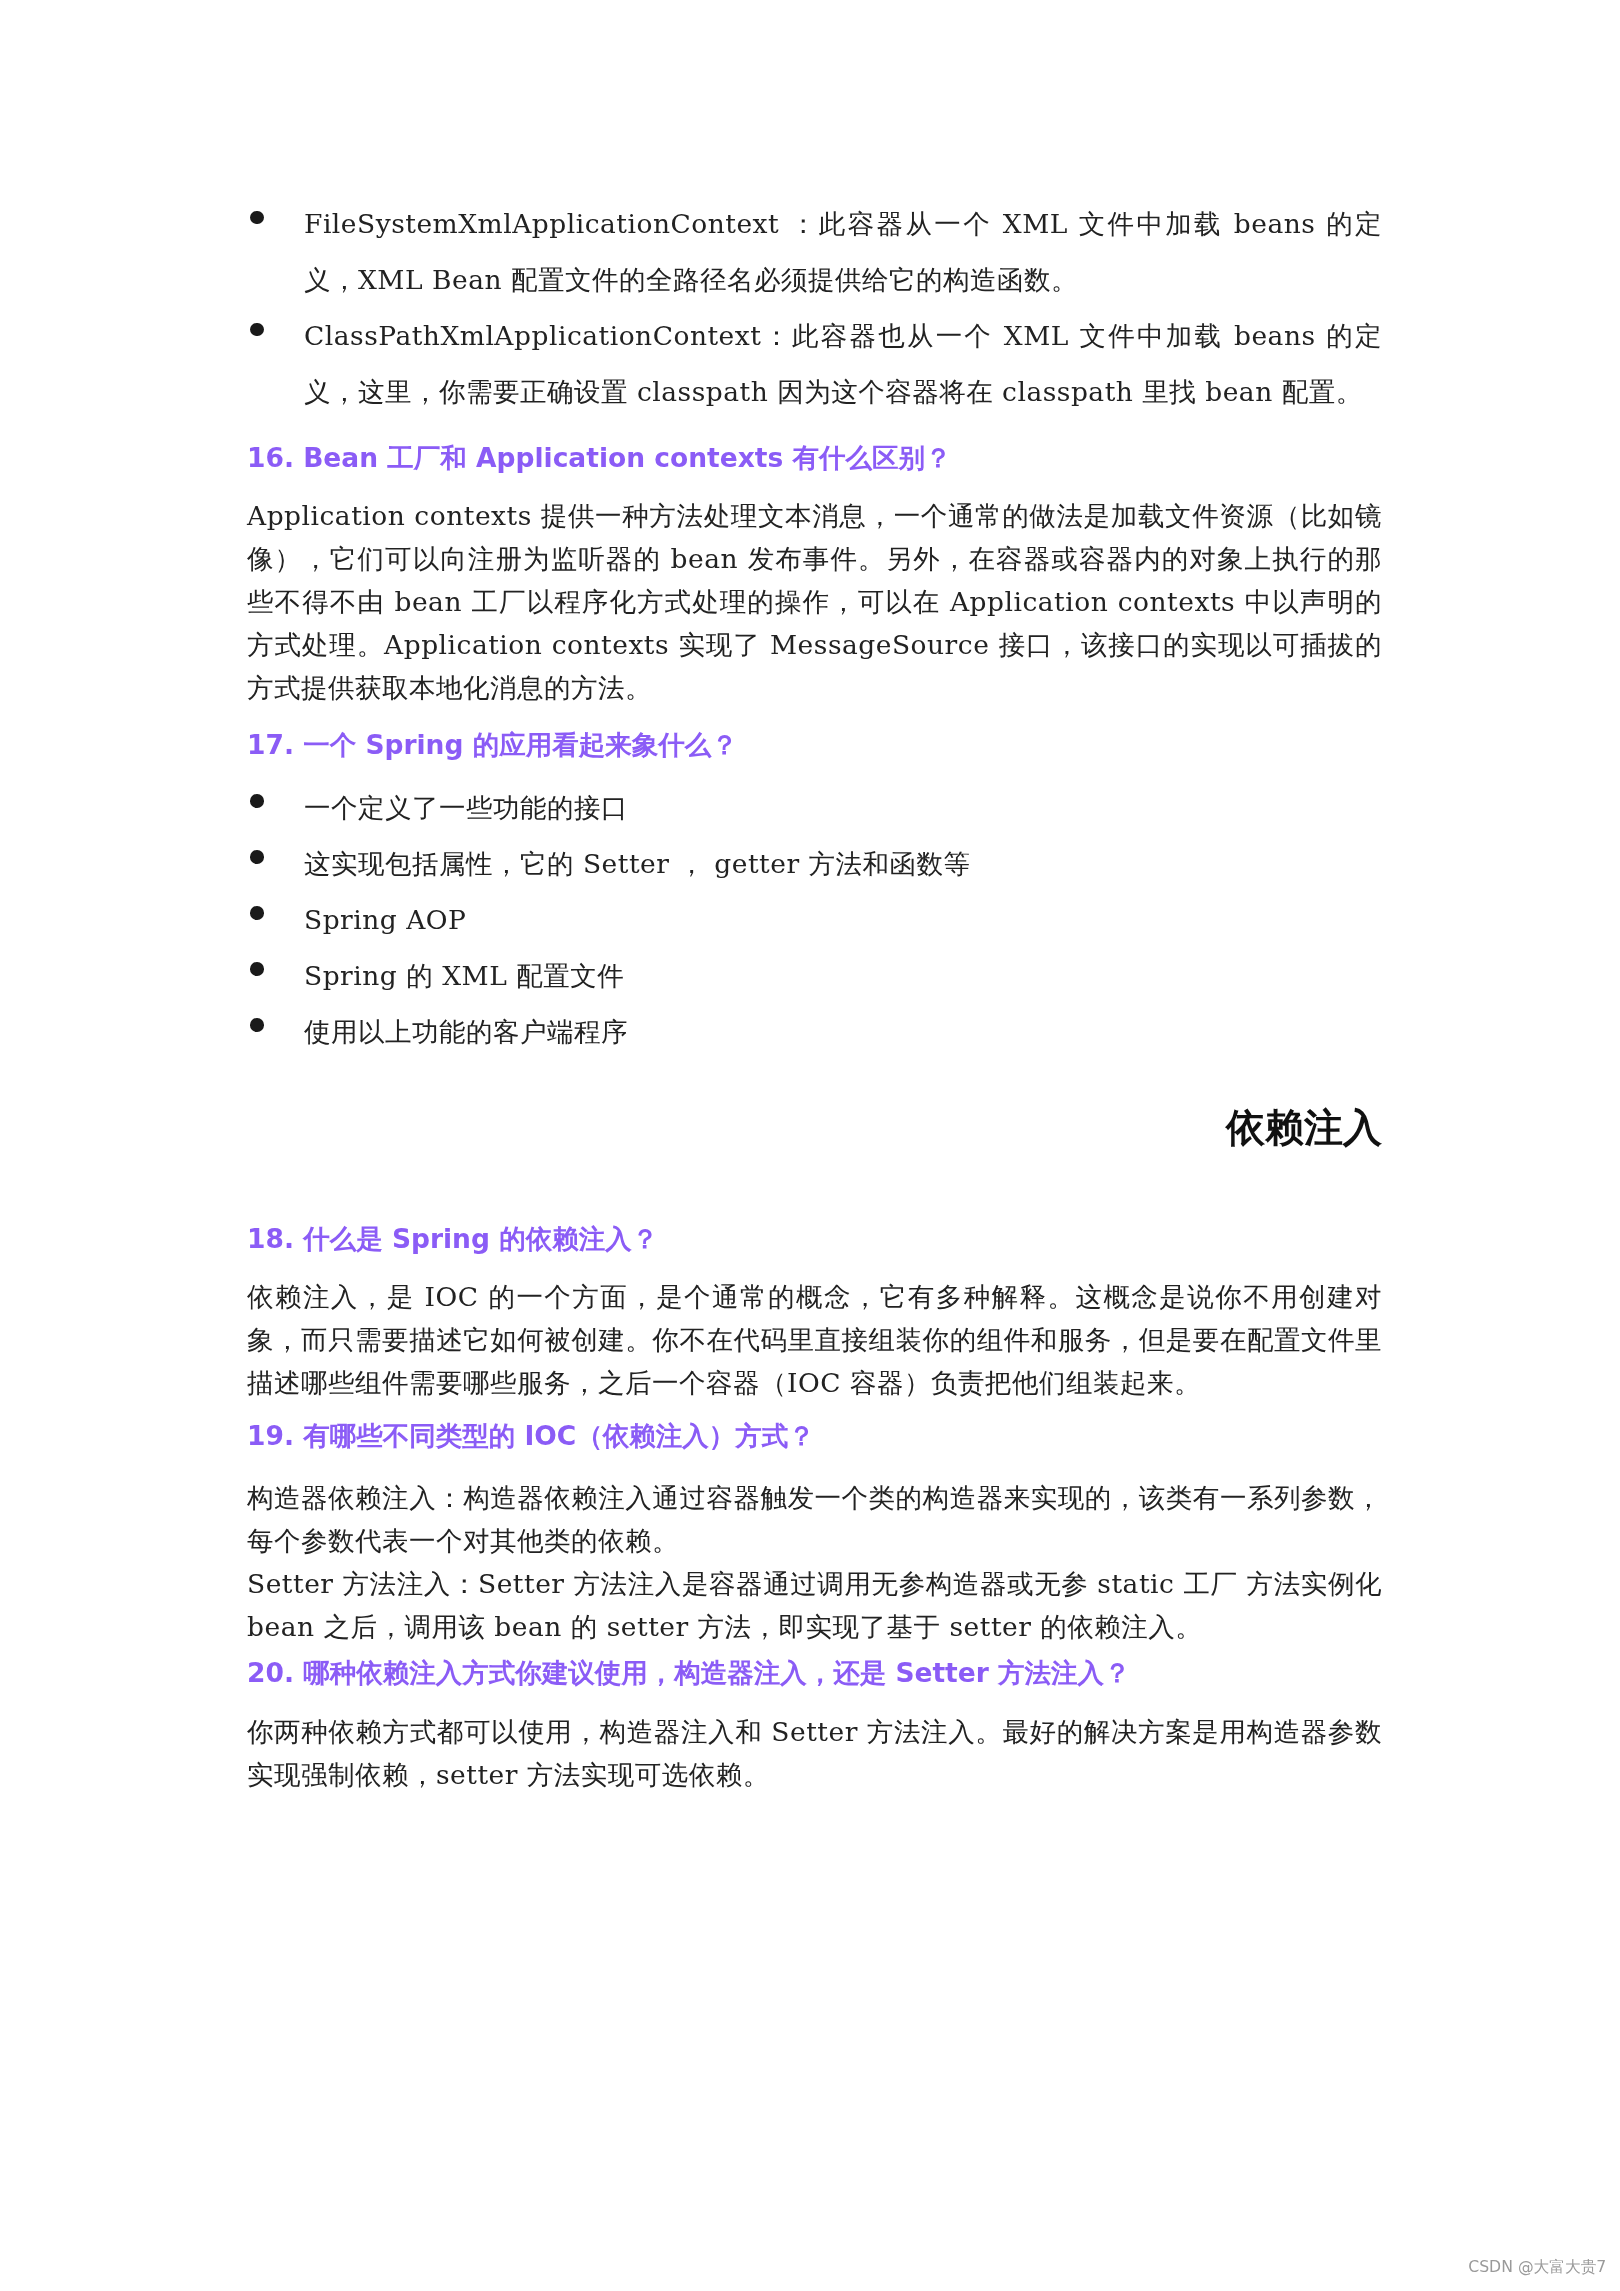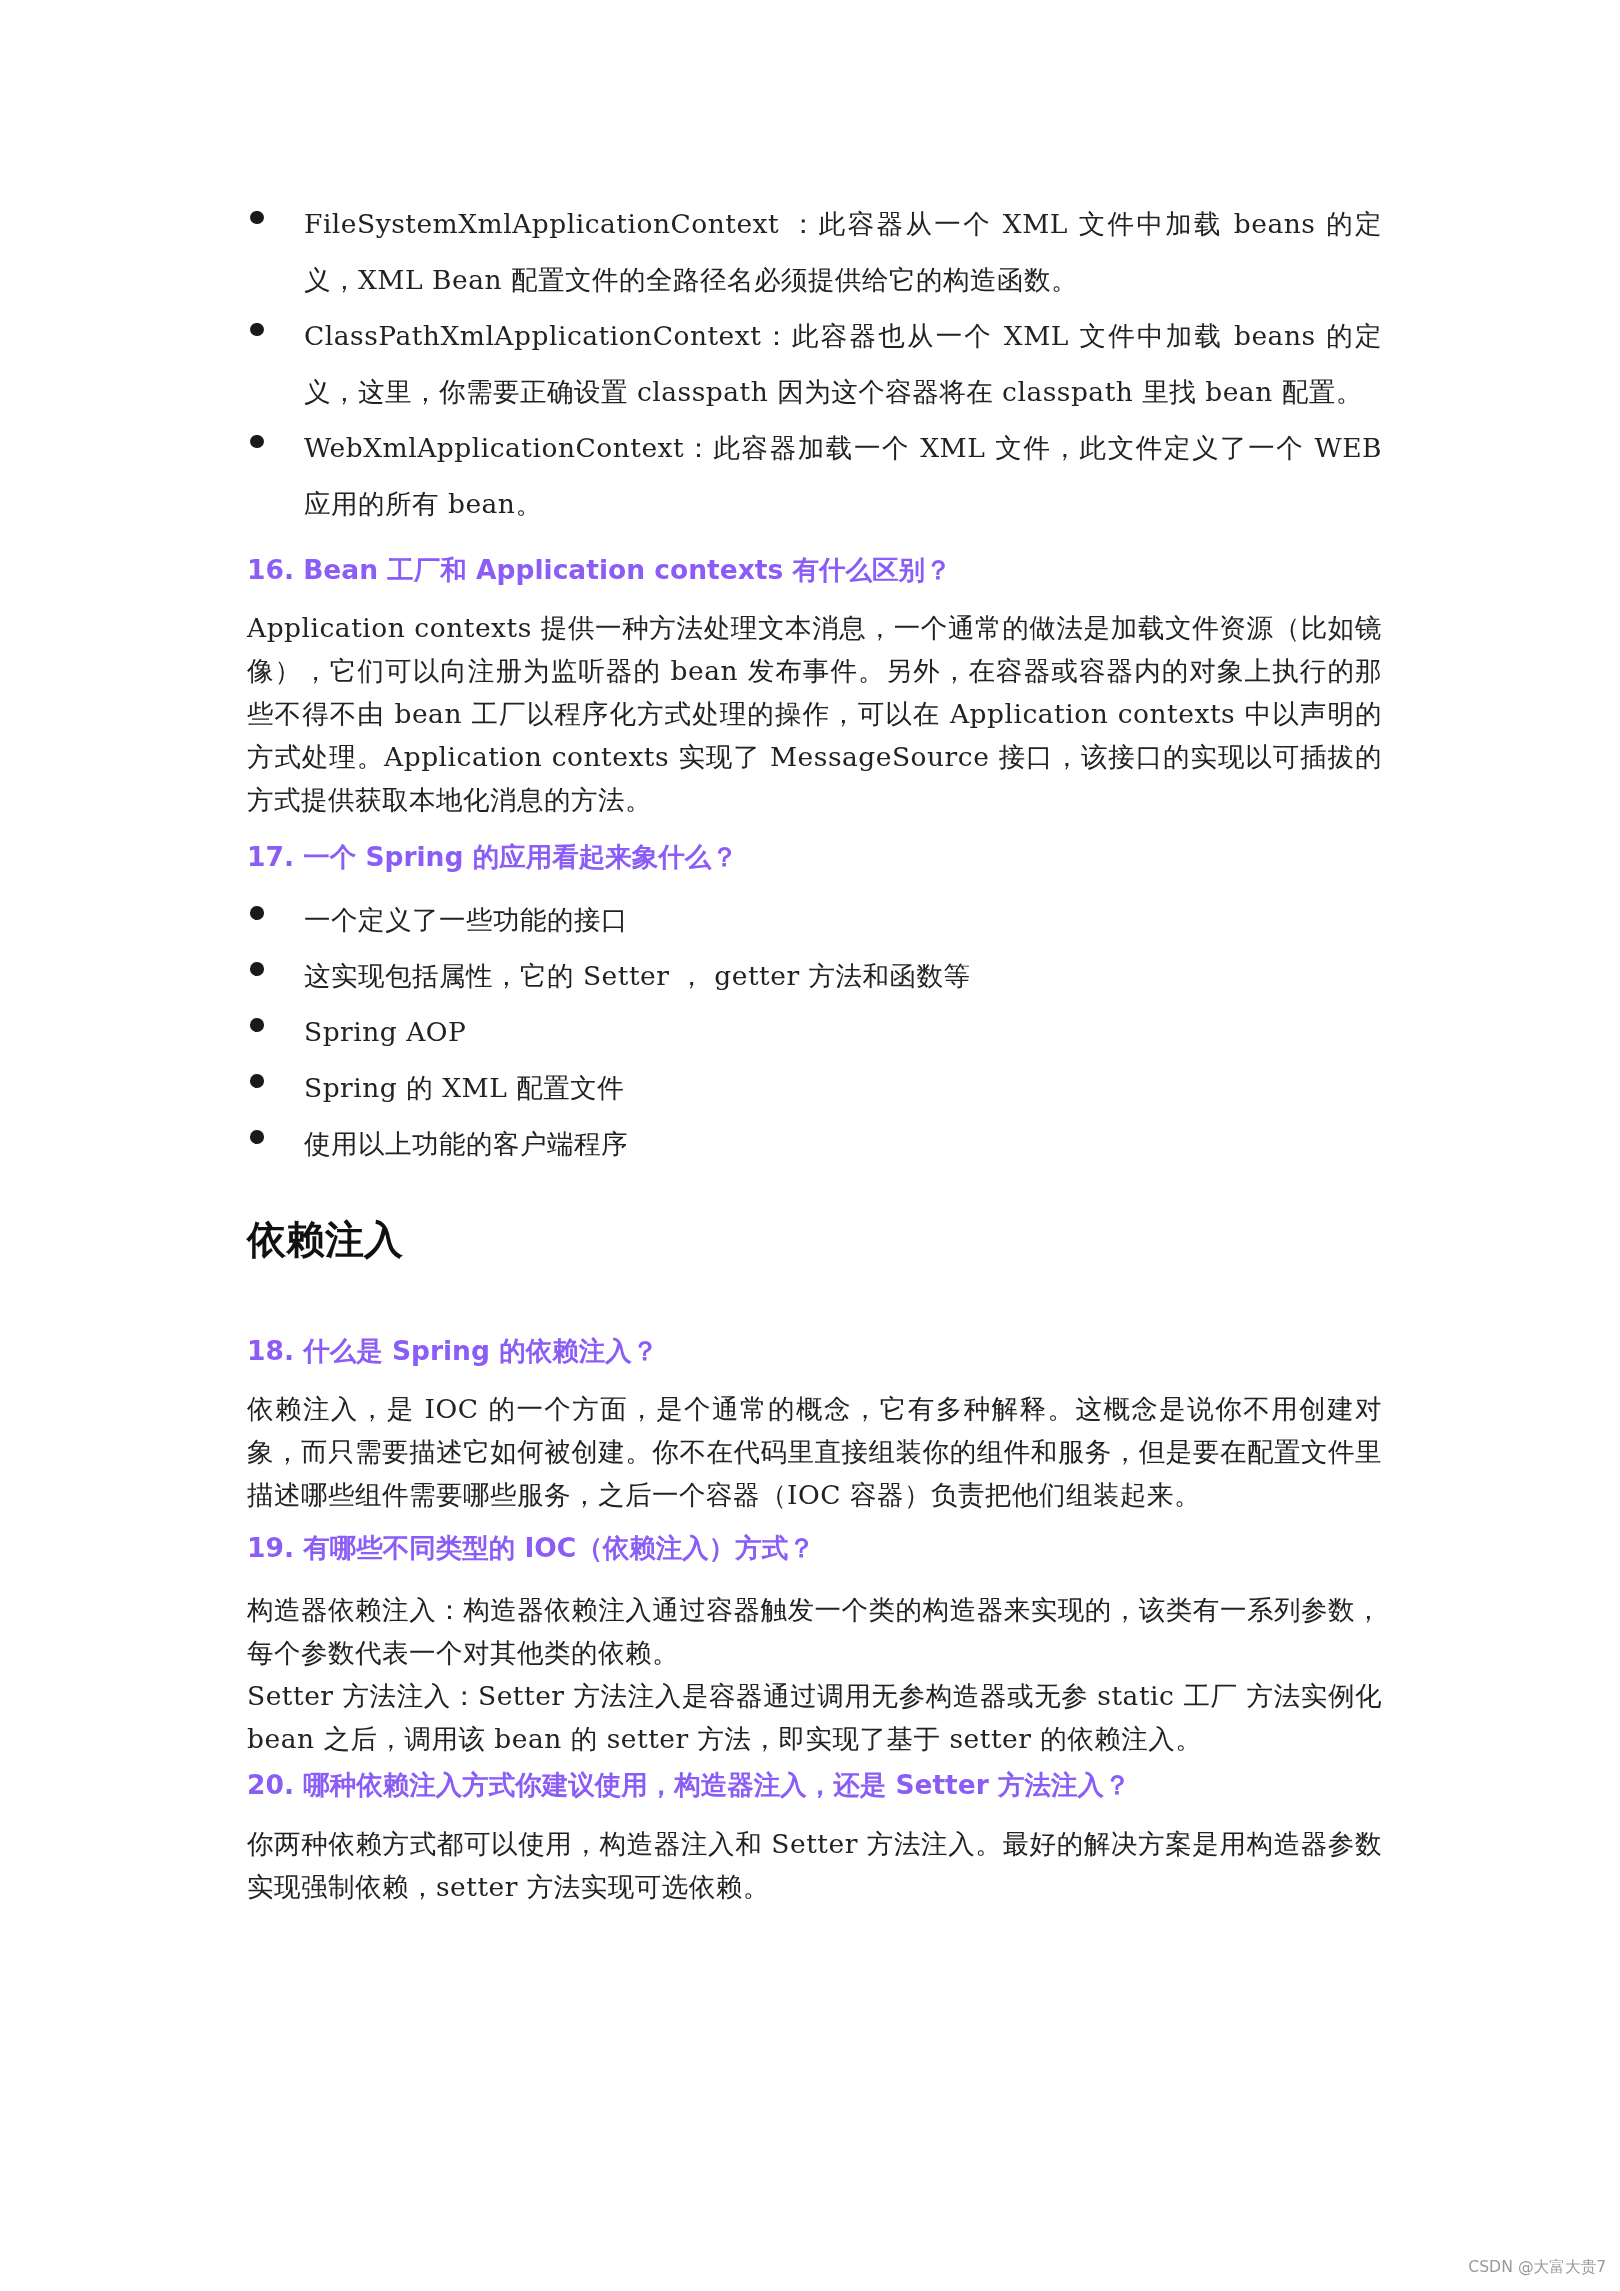--- a/index.html
+++ b/index.html
@@ -77,36 +77,35 @@
     }
   </style>
 </head>
 <body>
 
 <div class="page">
 
   <ul class="bullets">
     <li><span class="dot"></span><span>FileSystemXmlApplicationContext ：此容器从一个 XML 文件中加载 beans 的定义，XML Bean 配置文件的全路径名必须提供给它的构造函数。</span></li>
     <li><span class="dot"></span><span>ClassPathXmlApplicationContext：此容器也从一个 XML 文件中加载 beans 的定义，这里，你需要正确设置 classpath 因为这个容器将在 classpath 里找 bean 配置。</span></li>
-    <li><span class="dot"></span><span>WebXmlApplicationContext：此容器加载一个 XML 文件，此文件定义了一个 WEB 应用的所有 bean。</span></li>
   </ul>
 
   <h3 class="q-heading" style="margin-top:17.6px;">16. Bean  工厂和  Application contexts   有什么区别？</h3>
   <p class="para" style="margin-top:17.6px;">Application contexts 提供一种方法处理文本消息，一个通常的做法是加载文件资源（比如镜像），它们可以向注册为监听器的 bean 发布事件。另外，在容器或容器内的对象上执行的那些不得不由 bean 工厂以程序化方式处理的操作，可以在 Application contexts 中以声明的方式处理。Application contexts 实现了 MessageSource 接口，该接口的实现以可插拔的方式提供获取本地化消息的方法。</p>
 
   <h3 class="q-heading" style="margin-top:15.7px;">17.  一个 Spring 的应用看起来象什么？</h3>
   <ul class="bullets" style="margin-top:15.7px;">
     <li><span class="dot"></span><span>一个定义了一些功能的接口</span></li>
     <li><span class="dot"></span><span>这实现包括属性，它的 Setter ，  getter 方法和函数等</span></li>
     <li><span class="dot"></span><span>Spring AOP</span></li>
     <li><span class="dot"></span><span>Spring  的 XML  配置文件</span></li>
     <li><span class="dot"></span><span>使用以上功能的客户端程序</span></li>
   </ul>
 
-  <h2 class="section-title" style="margin-top:43px;">依赖注入</h2>
+  <h2 class="section-title" style="margin-top:43px;text-align:right;">依赖注入</h2>
 
   <h3 class="q-heading" style="margin-top:67px;">18.  什么是 Spring 的依赖注入？</h3>
   <p class="para" style="margin-top:17.6px;">依赖注入，是 IOC 的一个方面，是个通常的概念，它有多种解释。这概念是说你不用创建对象，而只需要描述它如何被创建。你不在代码里直接组装你的组件和服务，但是要在配置文件里描述哪些组件需要哪些服务，之后一个容器（IOC 容器）负责把他们组装起来。</p>
 
   <h3 class="q-heading" style="margin-top:11.8px;">19.   有哪些不同类型的 IOC（依赖注入）方式？</h3>
   <p class="para" style="margin-top:21px;">构造器依赖注入：构造器依赖注入通过容器触发一个类的构造器来实现的，该类有一系列参数，每个参数代表一个对其他类的依赖。</p>
   <p class="para">Setter 方法注入：Setter 方法注入是容器通过调用无参构造器或无参 static 工厂 方法实例化 bean 之后，调用该 bean 的 setter 方法，即实现了基于 setter 的依赖注入。</p>
 
   <h3 class="q-heading" style="margin-top:5px;">20.  哪种依赖注入方式你建议使用，构造器注入，还是  Setter 方法注入？</h3>
   <p class="para" style="margin-top:17.6px;">你两种依赖方式都可以使用，构造器注入和 Setter 方法注入。最好的解决方案是用构造器参数实现强制依赖，setter 方法实现可选依赖。</p>

